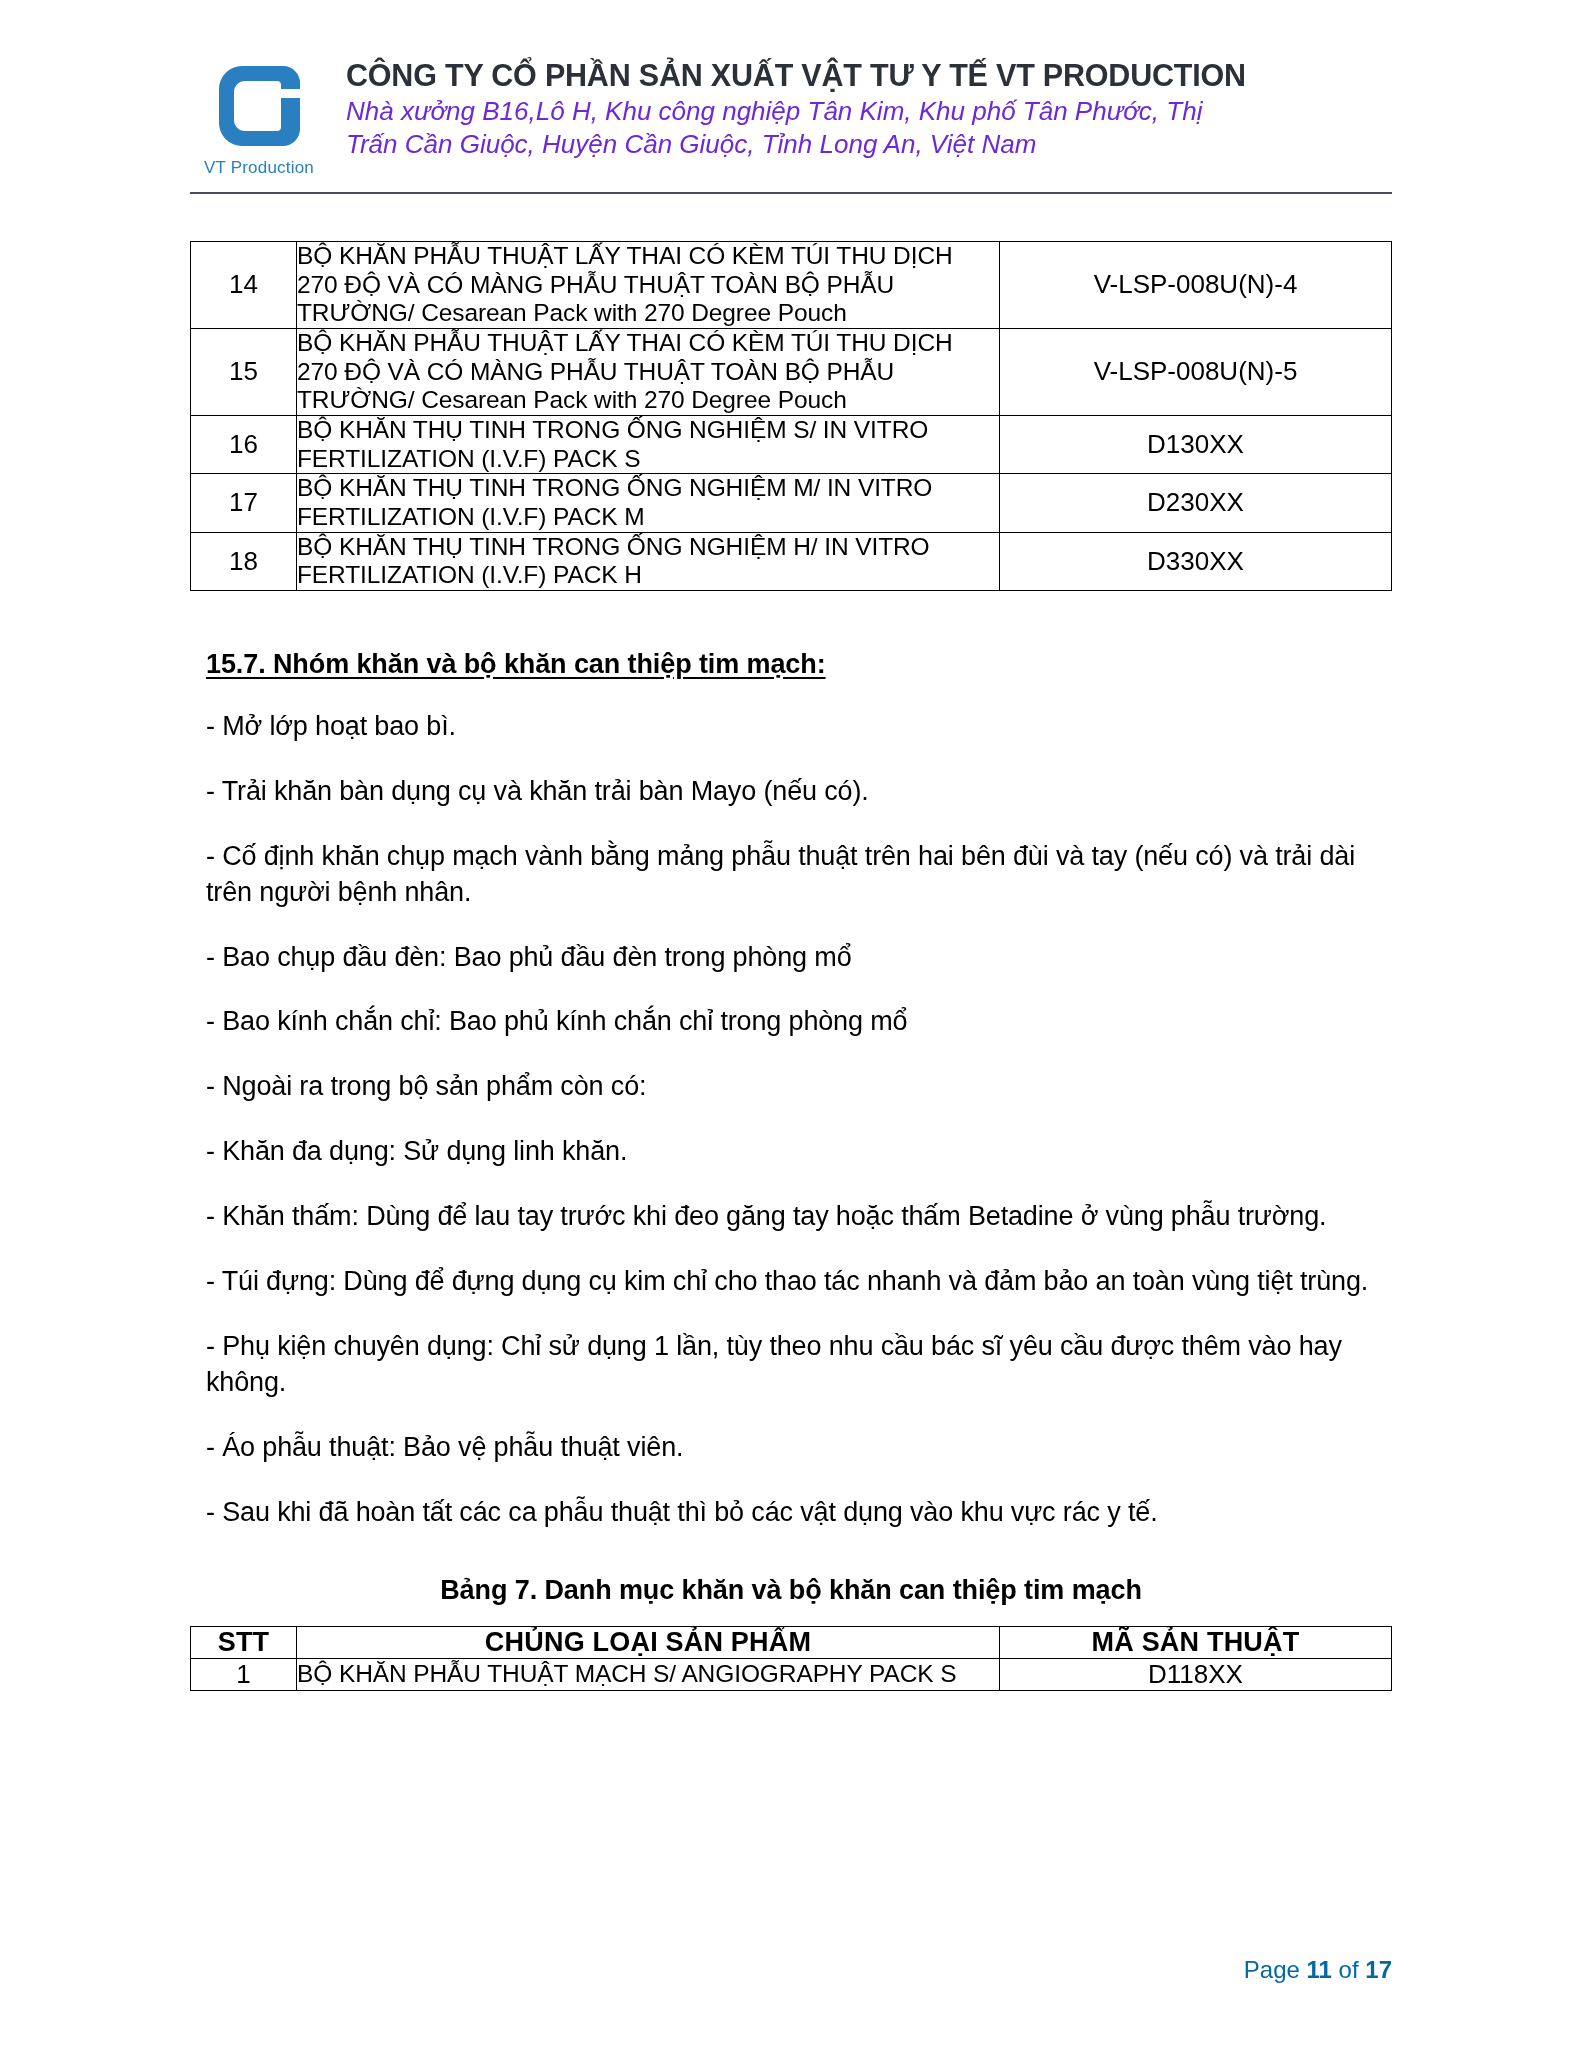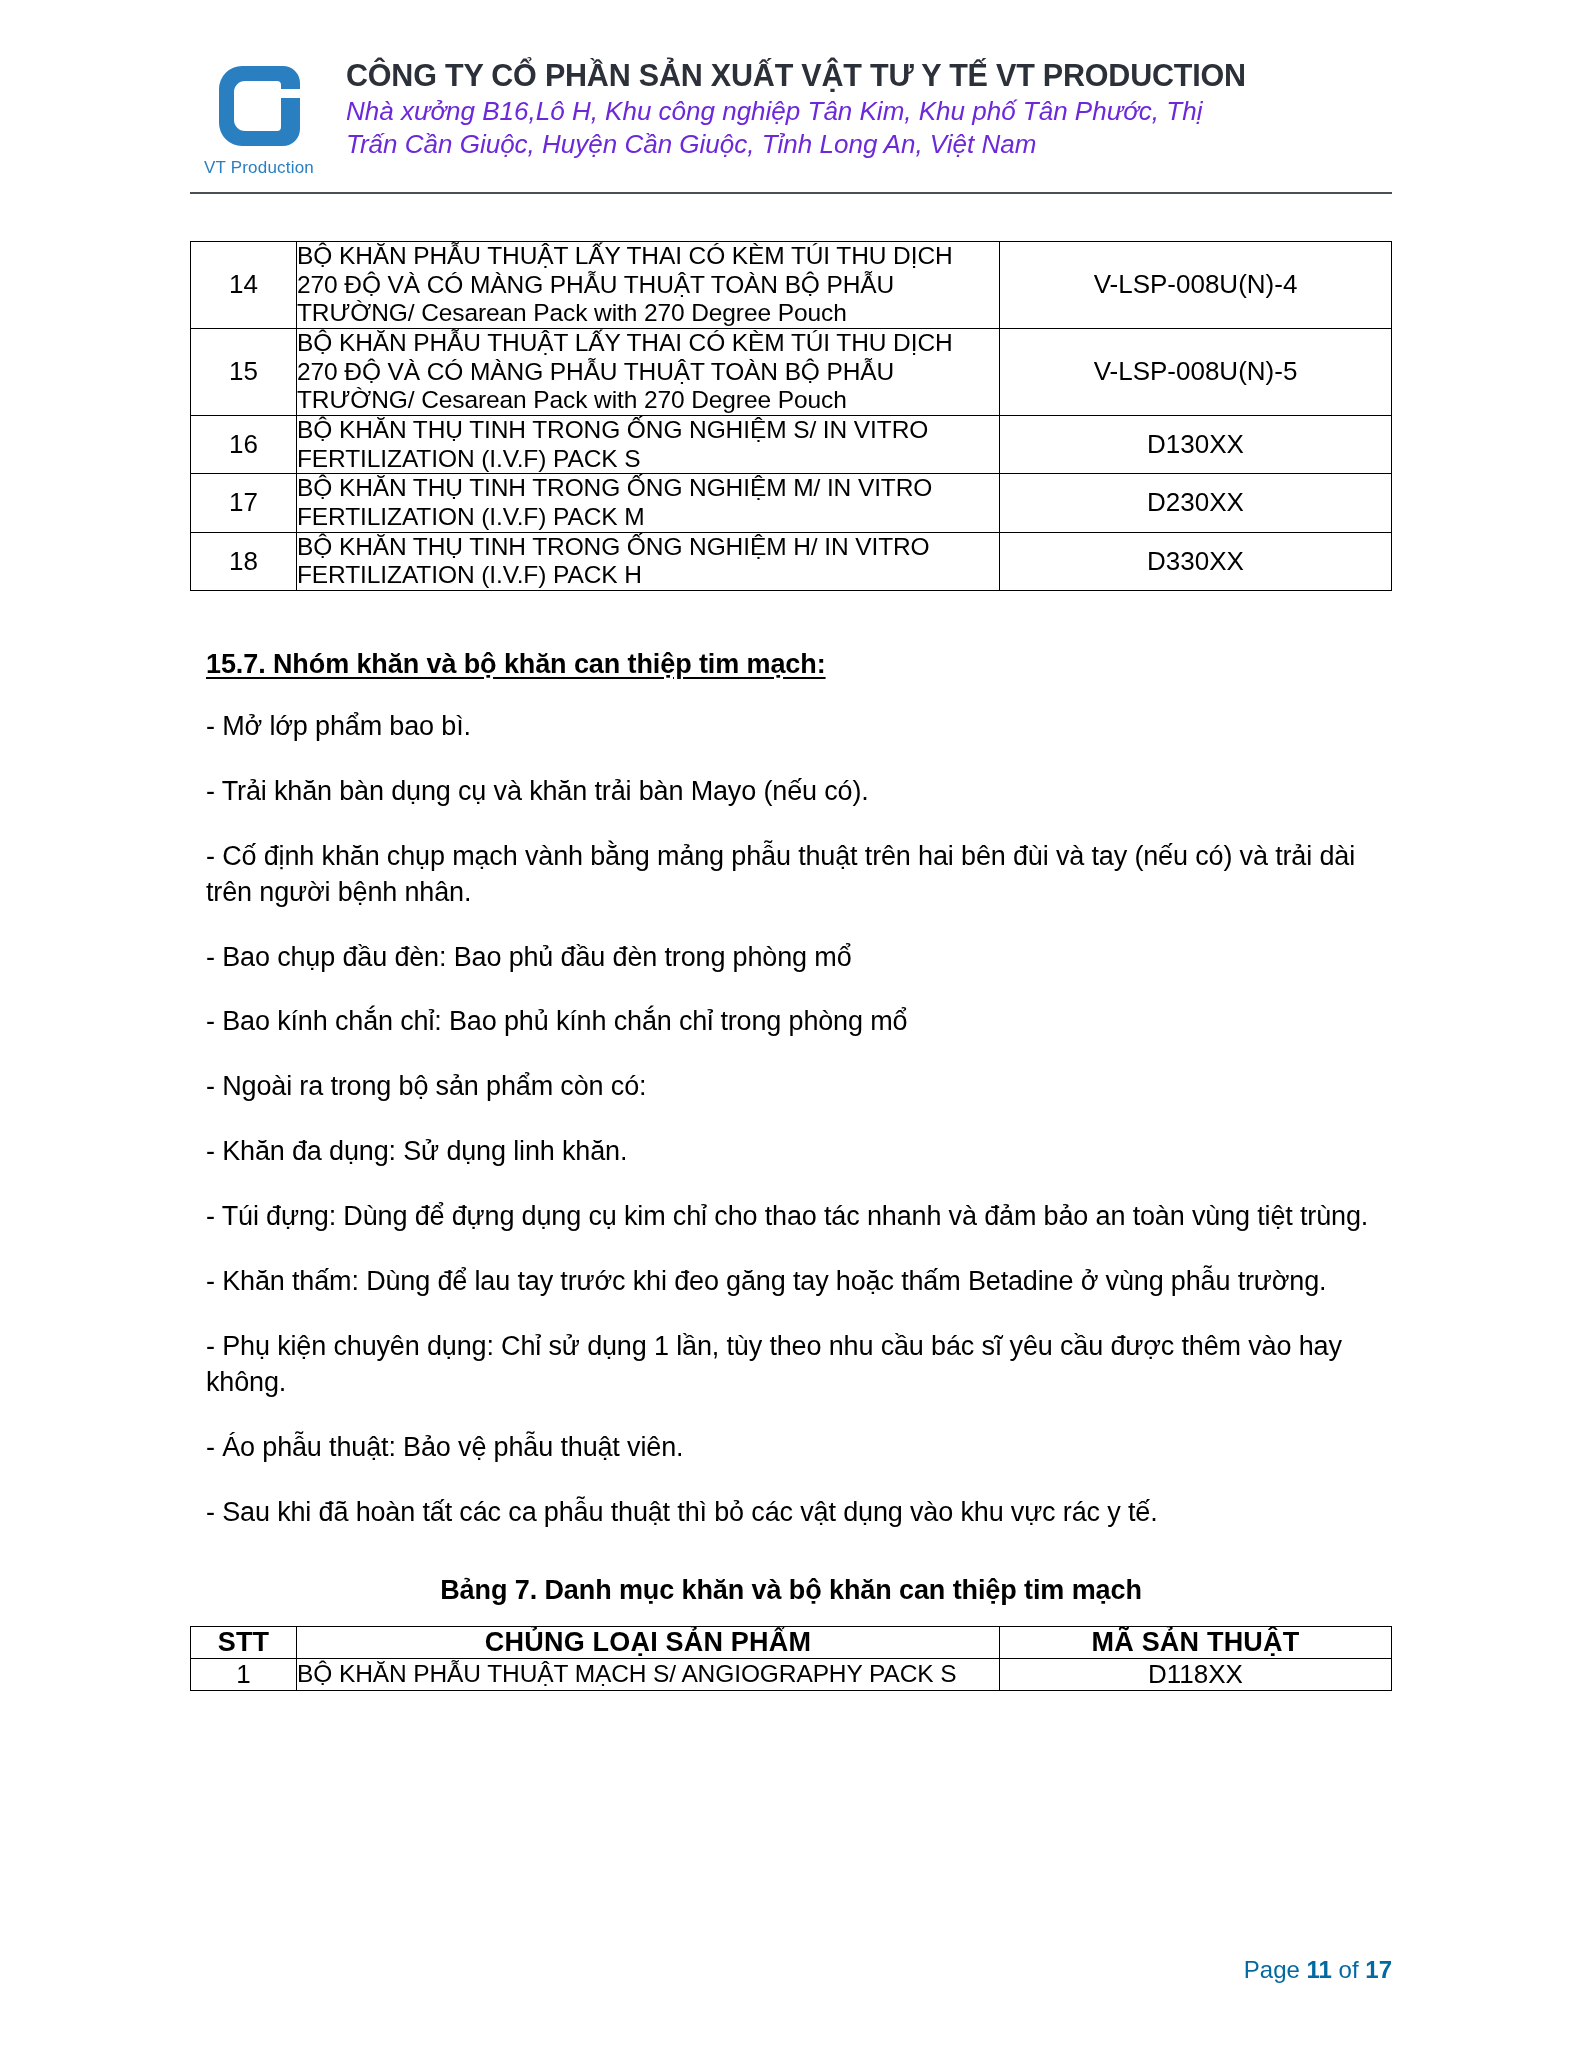--- a/index.html
+++ b/index.html
@@ -214,29 +214,29 @@
       <tr>
         <td class="cell-stt">18</td>
         <td class="cell-name">BỘ KHĂN THỤ TINH TRONG ỐNG NGHIỆM H/ IN VITRO FERTILIZATION (I.V.F) PACK H</td>
         <td class="cell-code">D330XX</td>
       </tr>
     </tbody>
   </table>
 
   <div class="section-heading">15.7. Nhóm khăn và bộ khăn can thiệp tim mạch:</div>
 
-  <p class="para">- Mở lớp phẩm bao bì.</p>
+  <p class="para">- Mở lớp hoạt bao bì.</p>
   <p class="para">- Trải khăn bàn dụng cụ và khăn trải bàn Mayo (nếu có).</p>
   <p class="para">- Cố định khăn chụp mạch vành bằng mảng phẫu thuật trên hai bên đùi và tay (nếu có) và trải dài trên người bệnh nhân.</p>
   <p class="para">- Bao chụp đầu đèn: Bao phủ đầu đèn trong phòng mổ</p>
   <p class="para">- Bao kính chắn chỉ: Bao phủ kính chắn chỉ trong phòng mổ</p>
   <p class="para">- Ngoài ra trong bộ sản phẩm còn có:</p>
   <p class="para">- Khăn đa dụng: Sử dụng linh khăn.</p>
+  <p class="para">- Khăn thấm: Dùng để lau tay trước khi đeo găng tay hoặc thấm Betadine ở vùng phẫu trường.</p>
   <p class="para">- Túi đựng: Dùng để đựng dụng cụ kim chỉ cho thao tác nhanh và đảm bảo an toàn vùng tiệt trùng.</p>
-  <p class="para">- Khăn thấm: Dùng để lau tay trước khi đeo găng tay hoặc thấm Betadine ở vùng phẫu trường.</p>
   <p class="para">- Phụ kiện chuyên dụng: Chỉ sử dụng 1 lần, tùy theo nhu cầu bác sĩ yêu cầu được thêm vào hay không.</p>
   <p class="para">- Áo phẫu thuật: Bảo vệ phẫu thuật viên.</p>
   <p class="para">- Sau khi đã hoàn tất các ca phẫu thuật thì bỏ các vật dụng vào khu vực rác y tế.</p>
 
   <div class="table-caption">Bảng 7. Danh mục khăn và bộ khăn can thiệp tim mạch</div>
 
   <table class="doc-table">
     <colgroup>
       <col class="col-stt">
         <col class="col-name">

